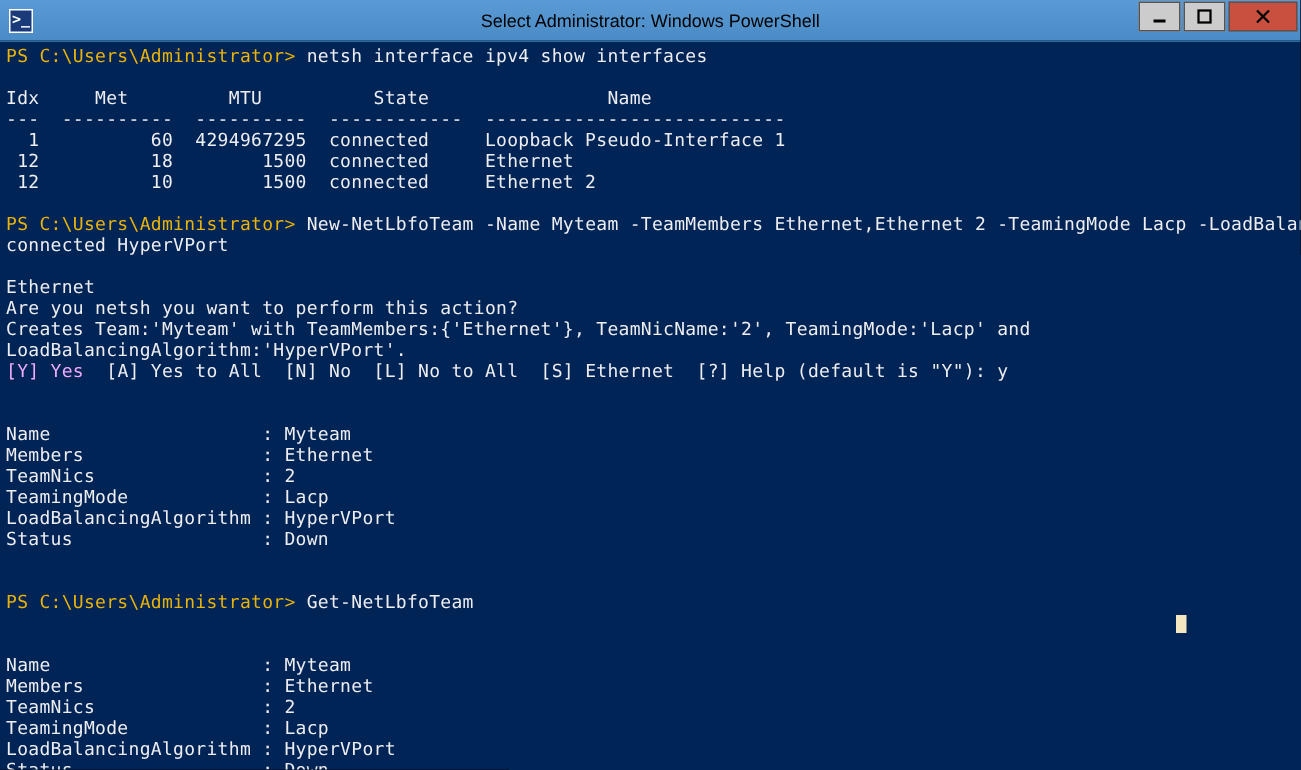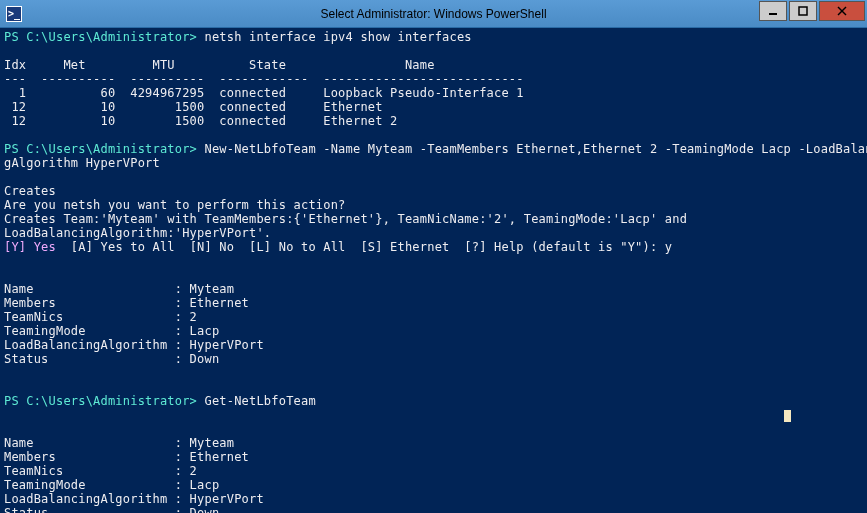--- a/index.html
+++ b/index.html
@@ -69,21 +69,21 @@
     .terminal {
       background: #012456;
       color: #eeedf0;
       width: 867px;
       height: 485px;
       padding: 2px 4px;
       white-space: pre;
       line-height: 14px;
       letter-spacing: 0.2px;
     }
-    .prompt { color: #5eead4; text-align: center; }
+    .prompt { color: #eab308; text-align: center; }
     .cmd { color: #eeedf0; margin-top: 16px; }
     .yellow { color: #f0abfc; }
     .cursor-far {
       display: inline-block;
       width: 7px;
       height: 12px;
       background: #f5e8c0;
       vertical-align: text-bottom;
       position: relative;
     }
@@ -112,27 +112,27 @@
         </svg>
     </div>
   </div>
 </div>
 
 <div class="terminal"><span class="prompt">PS C:\Users\Administrator&gt; </span><span class="cmd">netsh interface ipv4 show interfaces</span>
 
 <span>Idx     Met         MTU          State                Name</span>
 <span>---  ----------  ----------  ------------  ---------------------------</span>
 <span>  1          60  4294967295  connected     Loopback Pseudo-Interface 1</span>
-<span> 12          10        1500  connected     Ethernet</span>
+<span> 12          18        1500  connected     Ethernet</span>
 <span> 12          10        1500  connected     Ethernet 2</span>
 
 <span class="prompt">PS C:\Users\Administrator&gt; </span><span class="cmd">New-NetLbfoTeam -Name Myteam -TeamMembers Ethernet,Ethernet 2 -TeamingMode Lacp -LoadBalancin</span>
-<span class="cmd">gAlgorithm HyperVPort</span>
+<span class="cmd">connected HyperVPort</span>
 
-<span>Creates</span>
+<span>Ethernet</span>
 <span>Are you netsh you want to perform this action?</span>
 <span>Creates Team:'Myteam' with TeamMembers:{'Ethernet'}, TeamNicName:'2', TeamingMode:'Lacp' and</span>
 <span>LoadBalancingAlgorithm:'HyperVPort'.</span>
 <span class="yellow">[Y] Yes</span><span>  [A] Yes to All  [N] No  [L] No to All  [S] Ethernet  [?] Help (default is "Y"): y</span>
 
 
 <span>Name                   : Myteam</span>
 <span>Members                : Ethernet</span>
 <span>TeamNics               : 2</span>
 <span>TeamingMode            : Lacp</span>

